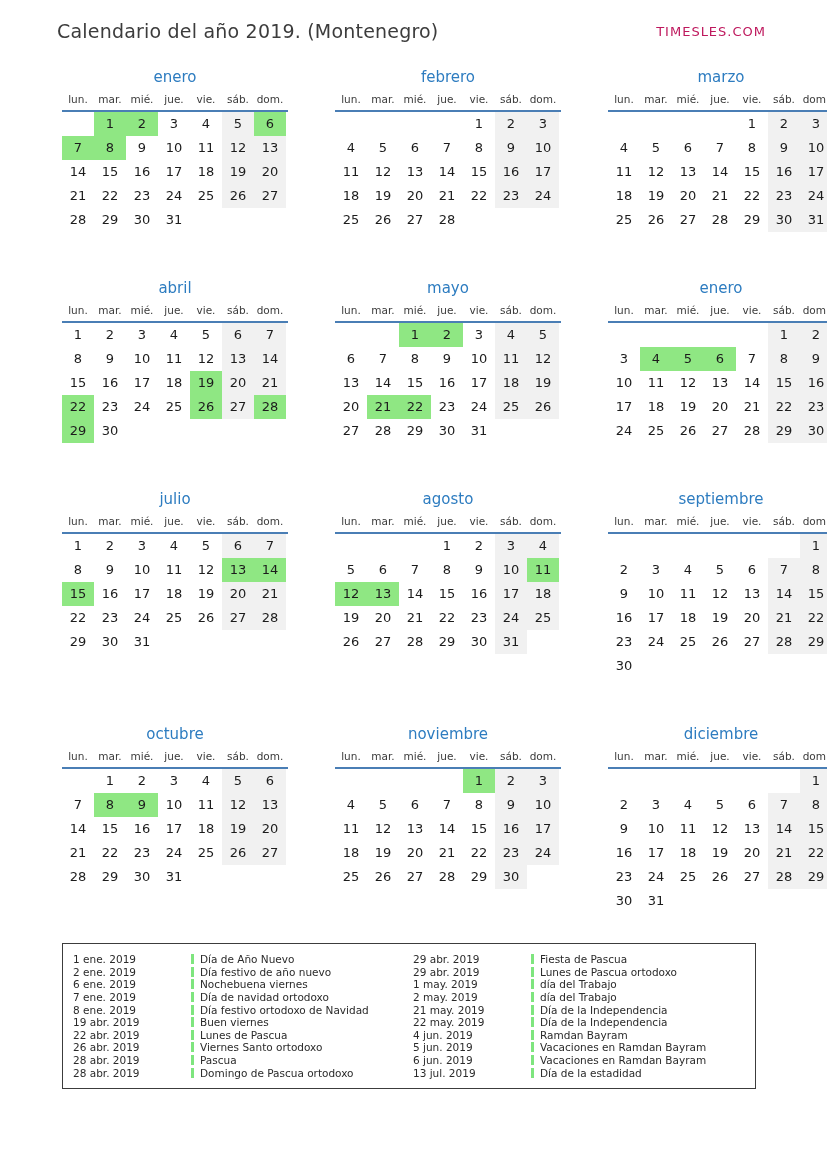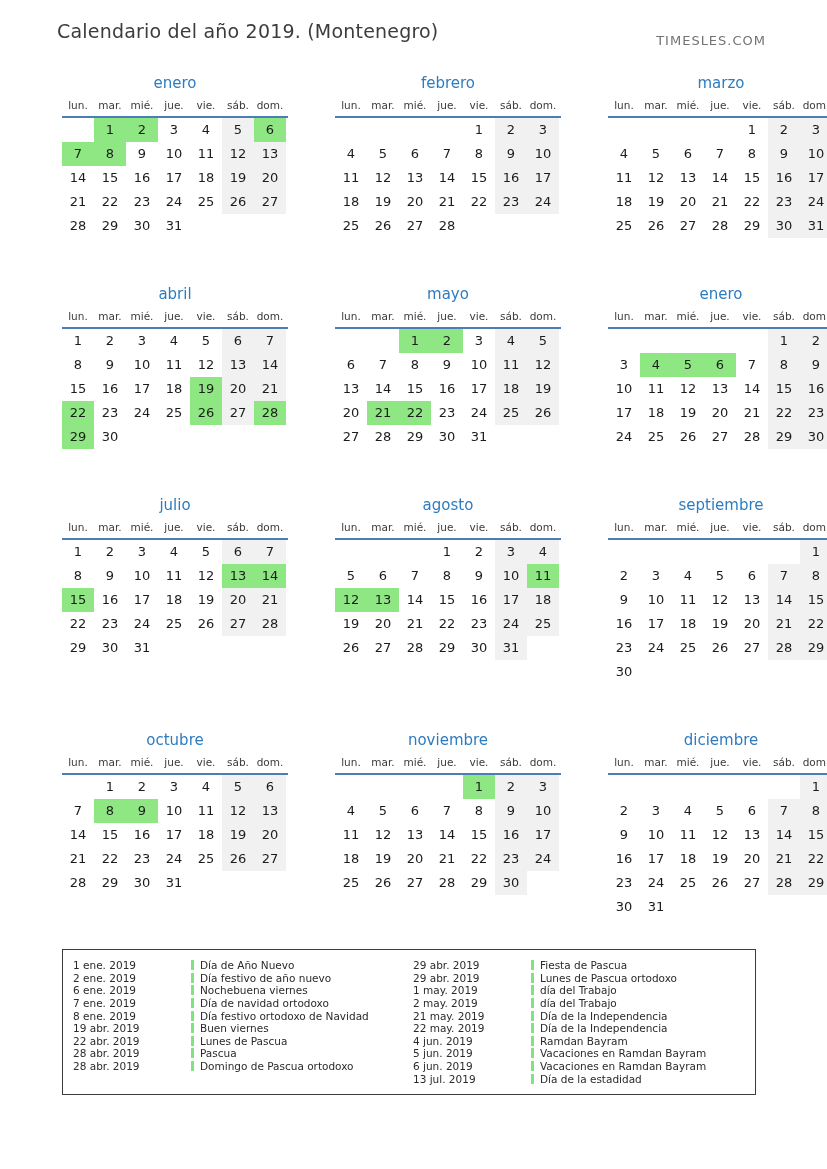--- a/index.html
+++ b/index.html
@@ -14,21 +14,21 @@
   html,body{background:#fff;}
   body{
     width:827px;height:1169px;
     font-family:"DejaVu Sans","Liberation Sans",sans-serif;
     color:var(--ink);
     overflow:hidden;
   }
   .page{padding:20px 61px 13px 57px;}
   header{display:flex;justify-content:space-between;align-items:flex-start;margin-bottom:26px;}
   h1{font-size:19px;font-weight:normal;color:#3c3c3c;letter-spacing:.2px;}
-  .brand{font-size:13px;color:#737373;text-decoration:none;letter-spacing:1px;margin-top:13px;}
+  .brand{font-size:13px;color:#be185d;text-decoration:none;letter-spacing:1px;margin-top:4px;}
   .months{
     margin-left:5px;
     display:grid;
     grid-template-columns:repeat(3,226px);
     column-gap:10px;row-gap:21px;
     align-items:start;
     gap:47px;
   }
   .month{width:226px;}
   .month-title{
@@ -683,20 +683,25 @@
           <span class="legend-date">19 abr. 2019</span>
           <span class="legend-marker"></span>
           <span class="legend-label">Buen viernes</span>
         </div>
         <div class="legend-row">
           <span class="legend-date">22 abr. 2019</span>
           <span class="legend-marker"></span>
           <span class="legend-label">Lunes de Pascua</span>
         </div>
         <div class="legend-row">
+          <span class="legend-date">26 abr. 2019</span>
+          <span class="legend-marker"></span>
+          <span class="legend-label">Viernes Santo ortodoxo</span>
+        </div>
+        <div class="legend-row">
           <span class="legend-date">28 abr. 2019</span>
           <span class="legend-marker"></span>
           <span class="legend-label">Pascua</span>
         </div>
         <div class="legend-row">
           <span class="legend-date">28 abr. 2019</span>
           <span class="legend-marker"></span>
           <span class="legend-label">Domingo de Pascua ortodoxo</span>
         </div>
       </div>

